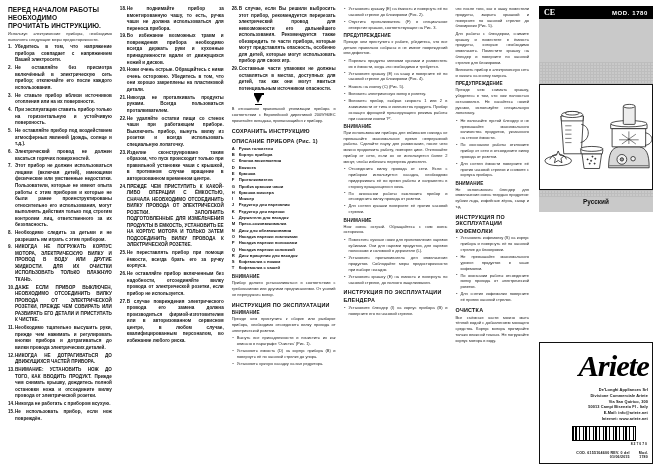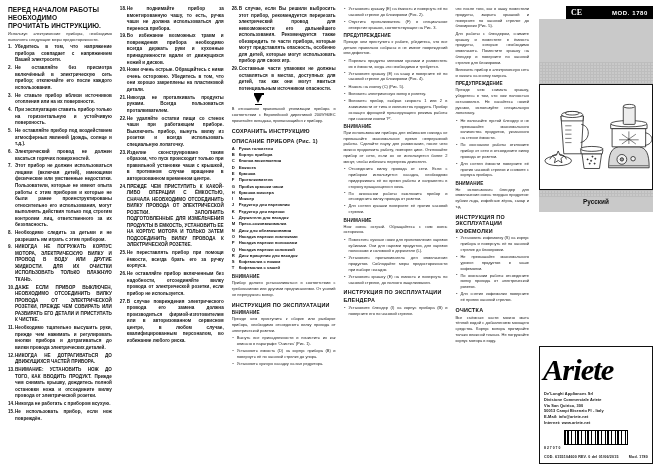--- a/index.html
+++ b/index.html
@@ -146,21 +146,20 @@
     height:100%;
   }
   .hdr-bar{
     background:#000;color:#fff;
     height:13px;
     display:flex;align-items:center;justify-content:space-between;
     padding:0 5px;
     box-sizing:border-box;
     font-size:6px;font-weight:bold;
     letter-spacing:0.6px;
-    margin-left:27px;
   }
   .ce{
     font-size:8px;font-weight:bold;font-family:"Liberation Serif",serif;letter-spacing:0px;
   }
   .gray-band{
     background:#c9c9c9;
     height:65px;
     position:relative;
   }
   .gray-band .dots{
@@ -188,22 +187,22 @@
     position:absolute;left:0;right:0;top:0;height:7px;
     background-image:
       repeating-linear-gradient(0deg,#bdbdbd 0 1px,transparent 1px 3px),
       repeating-linear-gradient(90deg,#bdbdbd 0 1px,transparent 1px 3px);
   }
   .cap-band span{position:relative;z-index:2;}
   .spacer-fill{flex:1;}
   .logo-box{
     border:1.2px solid #111;
     background:#fff;
-    padding:6px 4px 4px 4px;
-    text-align:left;
+    padding:6px 4px 4px 19px;
+    text-align:right;
     margin-top:2px;
   }
   .logo-word{
     font-family:"Liberation Serif", serif;
     font-style:italic;
     font-weight:bold;
     font-size:30px;
     letter-spacing:-1px;
     line-height:1;
     margin:2px 0 6px 0;

